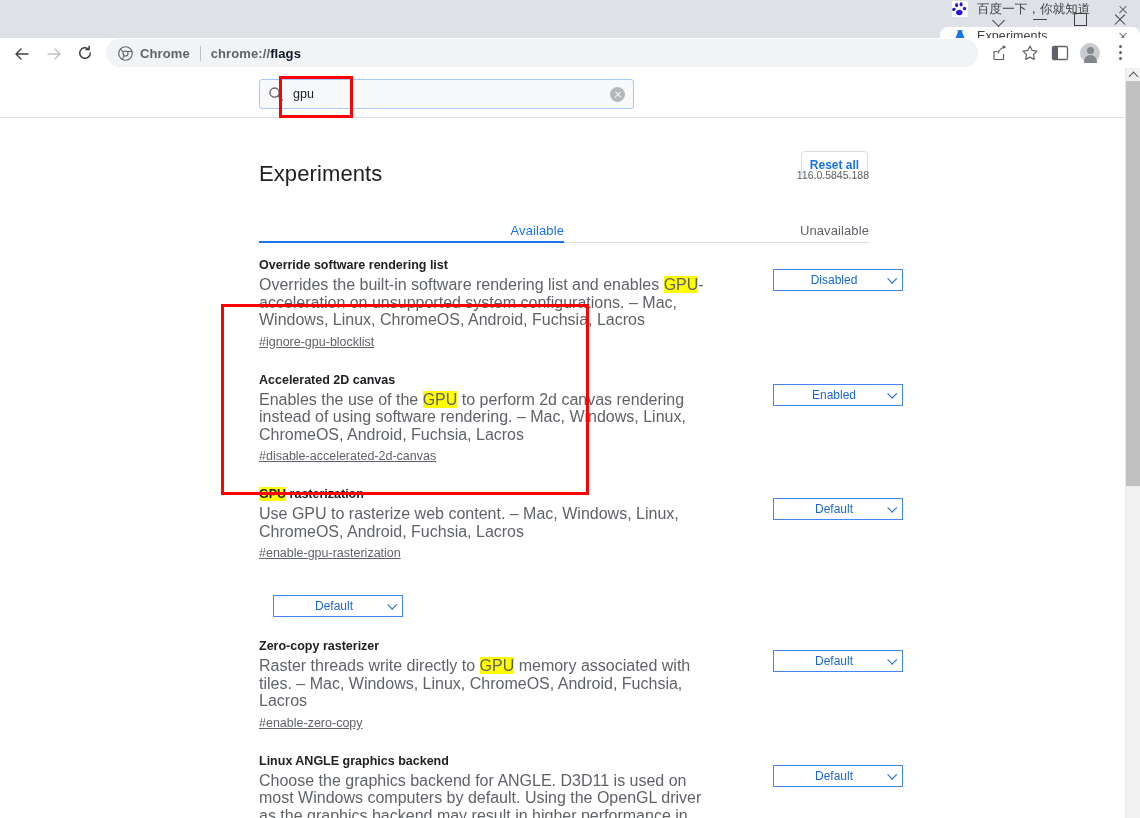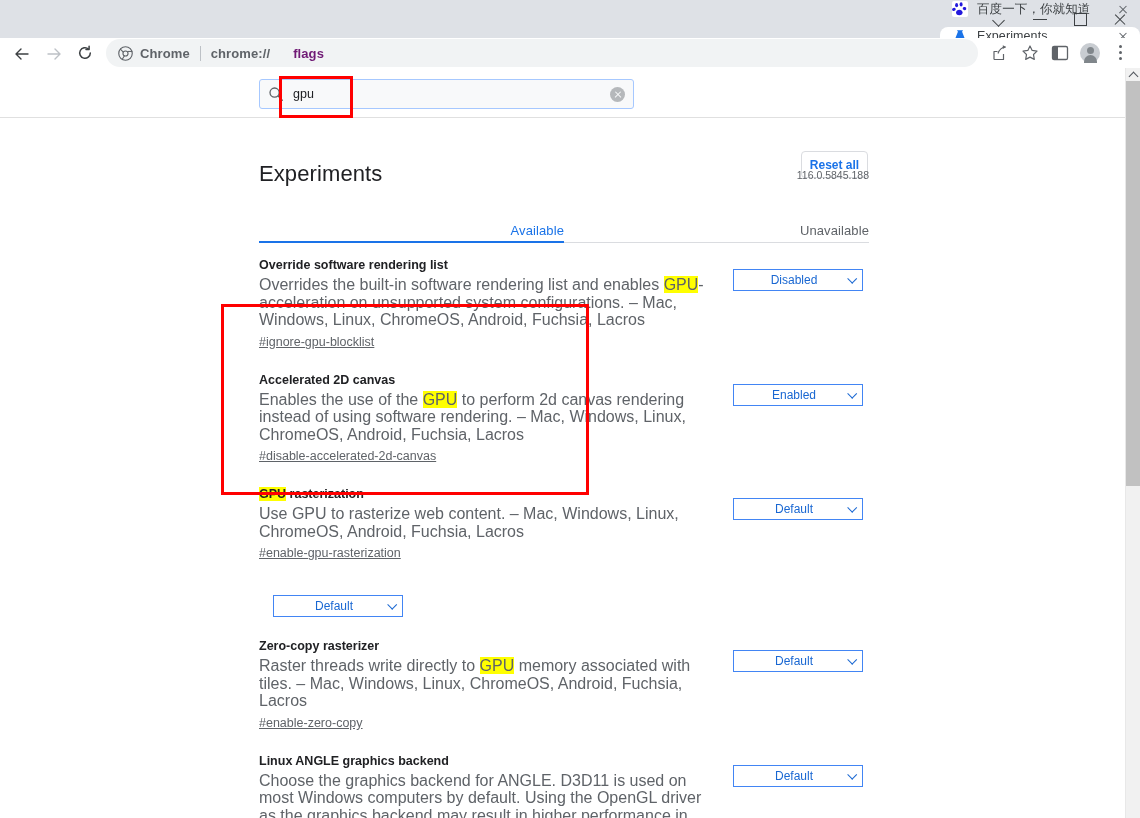--- a/index.html
+++ b/index.html
@@ -95,21 +95,21 @@
   #omnibox {
     flex:1 1 auto; height:28px; background:#f1f3f4; border-radius:14px;
     display:flex; align-items:center; padding:0 12px; margin:0 6px 0 4px;
     min-width:0;
   }
   #chrome-badge { display:flex; align-items:center; flex:0 0 auto; }
   #chrome-logo { width:15px; height:15px; margin-right:7px; position:relative; }
   #chrome-label { font-size:13px; color:#5f6368; letter-spacing:0.1px; }
   #omni-divider { width:1px; height:15px; background:#bdc1c6; margin:0 10px; }
   #omni-url { font-size:13px; color:#5f6368; white-space:nowrap; letter-spacing:0.1px; }
-  #omni-url .strong { color:#701a75;margin-left:23px; }
+  #omni-url .strong { color:#0f172a; }
 
   #toolbar-right { display:flex; align-items:center; flex:0 0 auto; }
   .tb-icon { width:28px; height:28px; position:relative; margin-left:2px; }
   .avatar {
     width:20px; height:20px; border-radius:50%; background:#c8ccd1;
     position:absolute; left:4px; top:4px;
   }
   .avatar::before {
     content:""; position:absolute; left:6.5px; top:4px; width:7px; height:7px;
     border-radius:50%; background:#80868b;
@@ -178,21 +178,21 @@
   .ftab {
     flex:1 1 50%; text-align:right; font-size:13px; padding-bottom:4px;
     color:#5f6368; position:relative; letter-spacing:0.1px;
   }
   .ftab.sel { color:#1a73e8; }
   .ftab.sel::after {
     content:""; position:absolute; left:0; right:0; bottom:-1px; height:2px; background:#1a73e8;
   }
 
   .flag {
-    display:flex; align-items:flex-start; padding-top:14px; padding-bottom:7px;
+    display:flex; align-items:flex-start; padding-top:14px; padding-bottom:7px;gap:40px;
   }
   .flag.first { border-top:0; }
   .flag-text { width:460px; flex:0 0 460px; }
   .flag-name {
     font-size:12.5px; font-weight:bold; color:#202124; line-height:17px;
     margin-bottom:2px;
   }
   .flag-desc { font-size:16px; color:#5f6368; line-height:17.5px; }
   .flag-link {
     font-size:12.5px; color:#5f6368; text-decoration:underline; display:inline-block;

